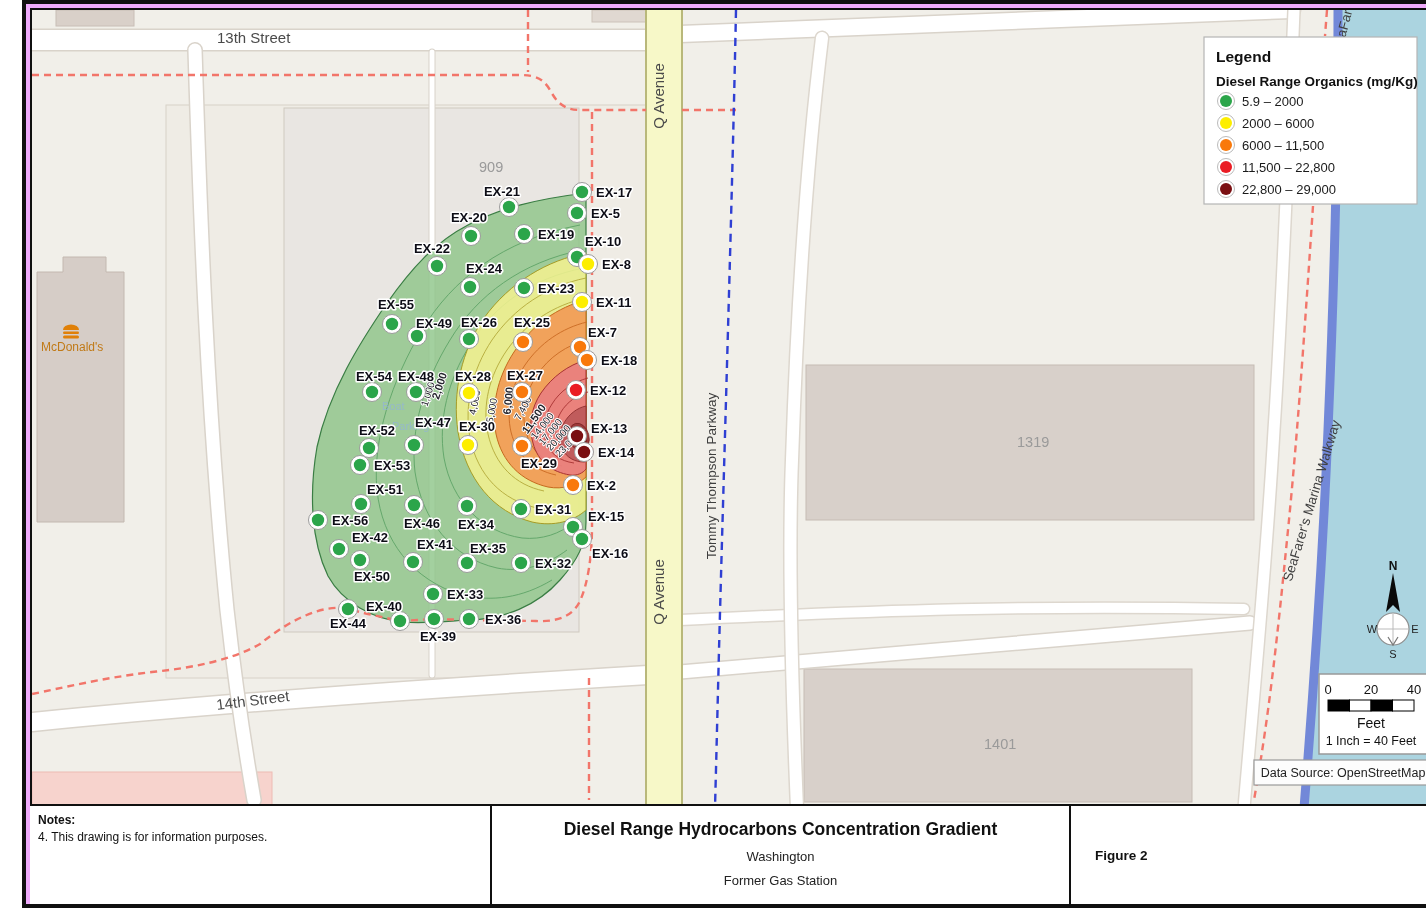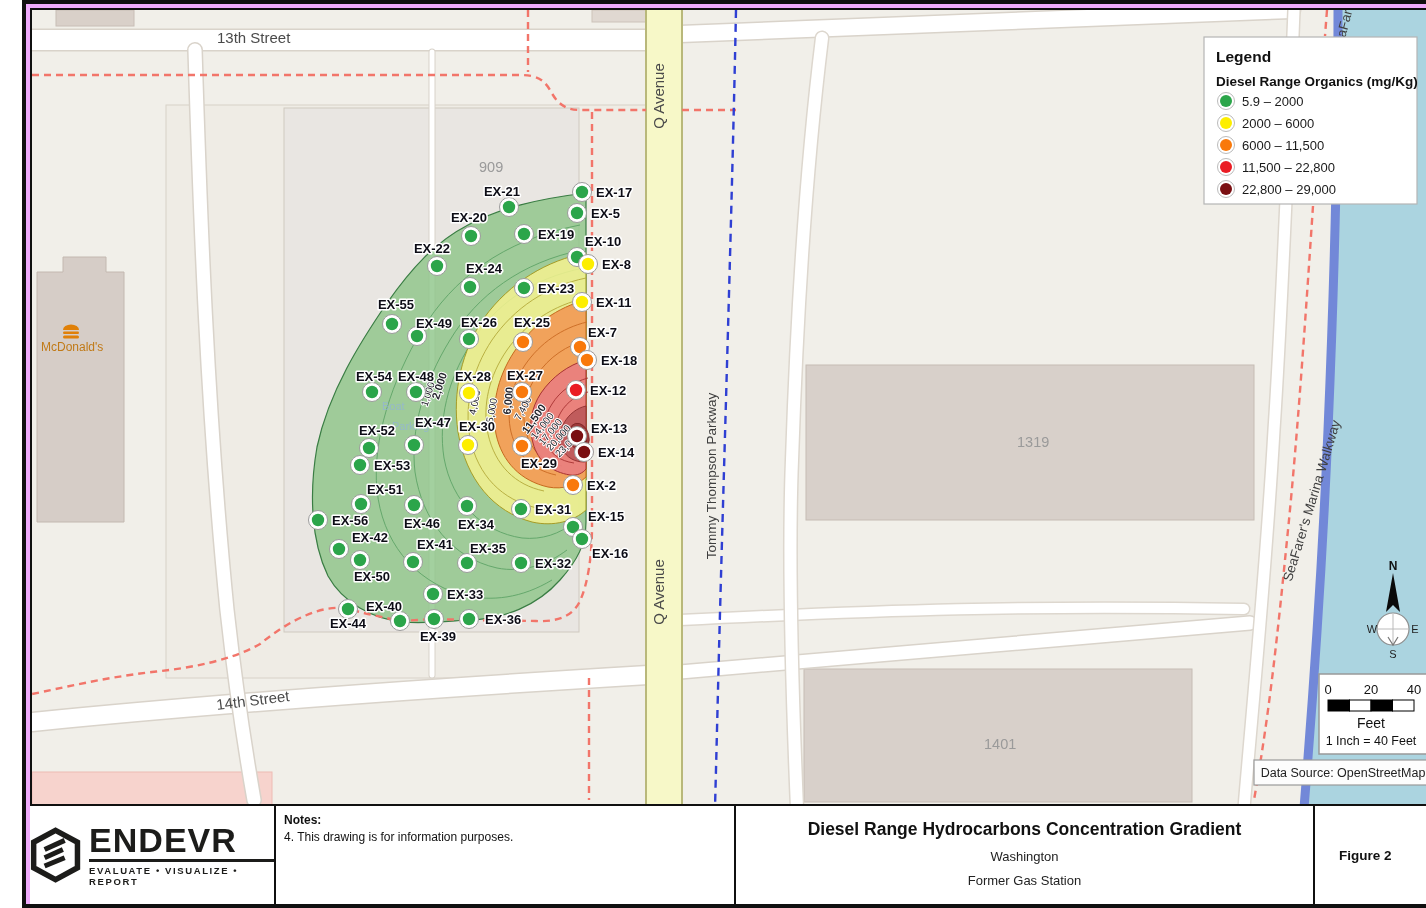--- a/index.html
+++ b/index.html
@@ -474,37 +474,20 @@
               <circle cx="1194" cy="179" r="8.5" fill="#fff" stroke="#bbb" stroke-width="1"></circle>
               <circle cx="1194" cy="179" r="6" fill="#7a0f12"></circle>
               <text x="1210" y="183.5" class="lg-item">22,800 – 29,000</text>
             </g>
           </g>
       </g>
     </svg>
   </div>
 
   <div class="title-block">
-    <div class="cell cell-logo">
-      <div class="logo">
-        <svg width="56" height="60" viewBox="0 0 56 60">
-          <polygon points="28,3 52,16 52,44 28,57 4,44 4,16" fill="none" stroke="#1c1c1a" stroke-width="6"></polygon>
-          <g stroke="#1c1c1a" stroke-width="5.5">
-            <line x1="16" y1="24" x2="38" y2="14"></line>
-            <line x1="16" y1="33" x2="36" y2="24"></line>
-            <line x1="16" y1="42" x2="38" y2="33"></line>
-          </g>
-        </svg>
-        <div class="logo-text-wrap">
-          <div class="logo-name">ENDEVR</div>
-          <div class="logo-rule"></div>
-          <div class="logo-tag">EVALUATE • VISUALIZE • REPORT</div>
-        </div>
-      </div>
-    </div>
     <div class="cell cell-notes">
       <div class="notes-title">Notes:</div>
       <div class="note-line">4. This drawing is for information purposes.</div>
     </div>
     <div class="cell cell-title">
       <div class="main-title">Diesel Range Hydrocarbons Concentration Gradient</div>
       <div class="sub-title">Washington</div>
       <div class="sub-title">Former Gas Station</div>
     </div>
     <div class="cell cell-fig">

